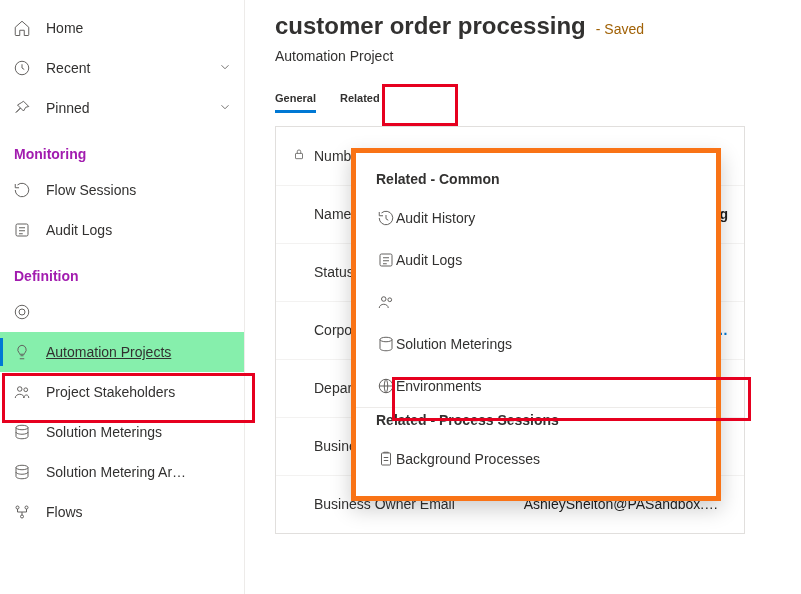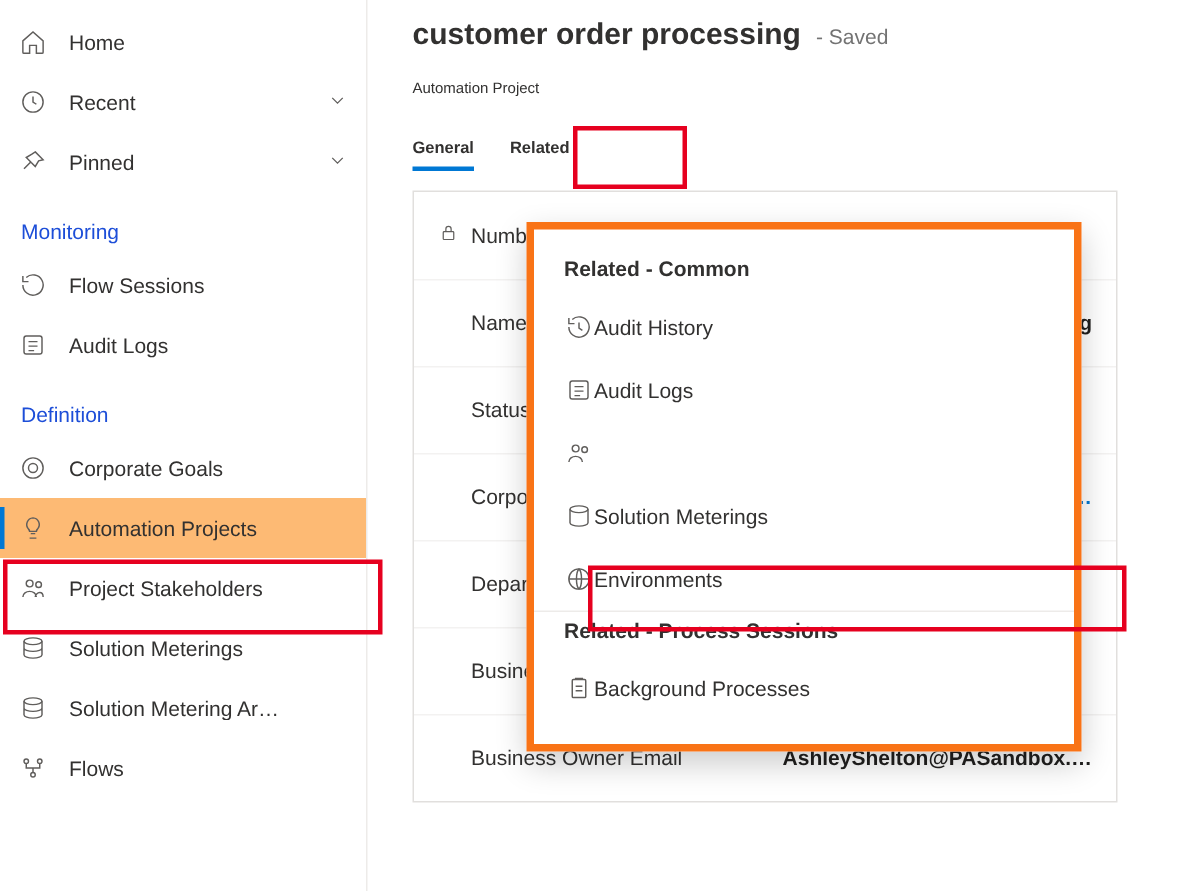--- a/index.html
+++ b/index.html
@@ -8,30 +8,30 @@
   .layout { display: flex; width: 100%; height: 100%; }
 
   
   .sidebar { width: 245px; border-right: 1px solid #edebe9; padding-top: 8px; }
   .nav-item { display: flex; align-items: center; height: 40px; padding: 0 12px; cursor: pointer; position: relative; }
   .nav-item .icon { width: 20px; height: 20px; display:flex; align-items:center; justify-content:center; margin-right: 14px; color:#605e5c; }
   .nav-item .icon svg { width:18px; height:18px; stroke:#605e5c; fill:none; stroke-width:1.3; }
   .nav-item span.label { flex: 1; color:#323130;}
   .nav-item .chevron { color:#605e5c; }
   .nav-item .chevron svg{width:14px;height:14px;stroke:#605e5c;fill:none;stroke-width:1.5;}
-  .nav-item.active { background:#fdba74; }
+  .nav-item.active { background:#86efac;text-decoration:underline; }
   .nav-item.active::before { content:""; position:absolute; left:0; top:6px; bottom:6px; width:3px; background:#0078d4; }
-  .section-header { padding: 18px 14px 8px 14px; font-weight:400; color:#1d4ed8; }
+  .section-header { padding: 18px 14px 8px 14px; font-weight:700; color:#a21caf; }
 
   
   .main { flex:1; padding: 0 0 0 30px; position:relative; }
   .title-row { display:flex; align-items:baseline; gap:10px; padding-top:12px;}
-  .title { font-size:20px; font-weight:600; }
-  .saved { color:#737373; font-size:14px; }
-  .subtitle{ margin-top:19px; color:#323130; font-size:10px;}
+  .title { font-size:24px; font-weight:600; }
+  .saved { color:#a16207; font-size:14px; }
+  .subtitle{ margin-top:8px; color:#323130; font-size:14px;}
   .tabs { display:flex; gap:24px; margin-top:22px; border-bottom:0; }
   .tab { font-size:11px; font-weight:600; padding:6px 0 8px 0; cursor:pointer; color:#323130; position:relative; }
   .tab.active::after{ content:""; position:absolute; left:0; right:0; bottom:-1px; height:3px; background:#0078d4; }
 
   .form-card { border:1px solid #e1dfdd; margin-top:14px; padding:0; width:470px; }
   .row { display:flex; align-items:center; min-height:58px; padding:0 16px; border-bottom:1px solid transparent; }
   .row + .row { border-top:1px solid #f3f2f1; }
   .row .lock { width:18px; margin-right:4px; color:#605e5c; }
   .row .lock svg{width:14px;height:14px;stroke:#605e5c;fill:none;stroke-width:1.4;}
   .row label { width:200px; color:#323130; }
@@ -112,21 +112,20 @@
     </div>
 
     <div class="section-header">Definition</div>
     <div class="nav-item">
       <span class="icon">
           <svg viewBox="0 0 24 24">
             <circle cx="12" cy="12" r="9"></circle>
             <circle cx="12" cy="12" r="4"></circle>
           </svg>
         </span>
-      <span class="label">Corporate Goals</span>
     </div>
     <div class="nav-item active">
       <span class="icon">
           <svg viewBox="0 0 24 24">
             <path d="M9 21h6M10 17h4M12 3a6 6 0 0 0-4 10c.7.7 1 1.5 1 2h6c0-.5.3-1.3 1-2a6 6 0 0 0-4-10z"></path>
           </svg>
         </span>
       <span class="label">Automation Projects</span>
     </div>
     <div class="nav-item">
@@ -202,21 +201,21 @@
         <a href="#" class="value link ellipsis" style="text-align:right;font-weight:600;">h Aut…</a>
       </div>
       <div class="row">
         <label style="margin-left:22px;">Department</label>
       </div>
       <div class="row">
         <label style="margin-left:22px;">Business</label>
       </div>
       <div class="row">
         <label style="margin-left:22px;">Business Owner Email</label>
-        <span class="value ellipsis" style="font-weight:700;text-align:right">AshleyShelton@PASandbox.…</span>
+        <span class="value ellipsis" style="font-weight:400;text-align:center">AshleyShelton@PASandbox.…</span>
       </div>
     </div>
 
     <div class="menu">
       <div class="menu-header">Related - Common</div>
       <div class="menu-item">
         <span class="mi-icon">
             <svg viewBox="0 0 24 24">
               <path d="M3 12a9 9 0 1 0 3-6.7M3 4v5h5"></path>
               <path d="M12 8v5l3 2"></path>

